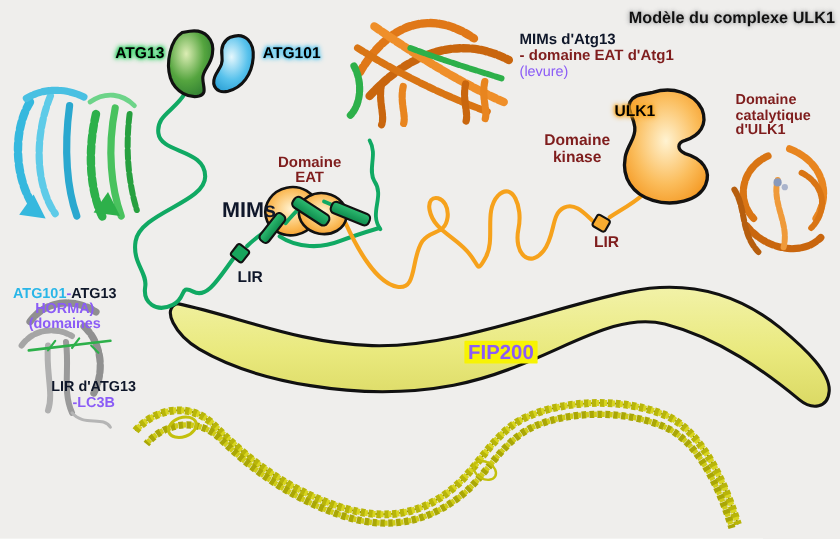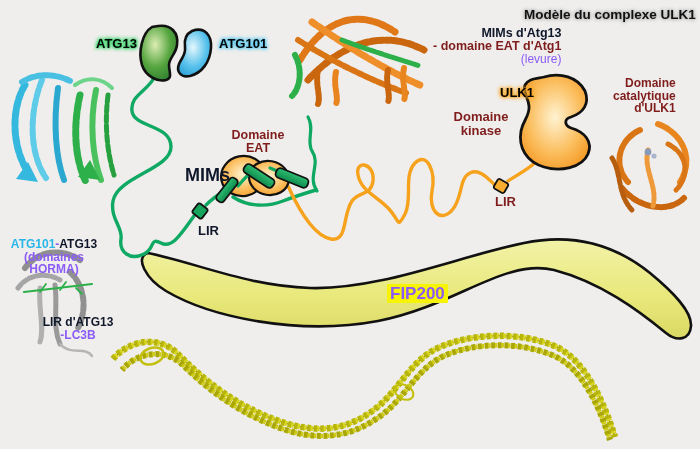--- a/index.html
+++ b/index.html
@@ -2,21 +2,21 @@
 <html><head>
 <meta charset="utf-8">
 <style>
   html,body{margin:0;padding:0;}
   .stage{
     position:relative;width:700px;height:449px;overflow:hidden;
     background:#efeeec;
     font-family:"Liberation Sans", sans-serif;
   }
   .stage svg{position:absolute;left:0;top:0;}
-  .lbl{position:absolute;font-weight:bold;white-space:nowrap;line-height:1.05;text-align:right;}
+  .lbl{position:absolute;font-weight:bold;white-space:nowrap;line-height:1.05;}
   .green{color:#0f172a;}
   .red{color:#7f1d1d;}
   .cyan{color:#29b6e8;}
   .black{color:#8b5cf6;}
   .glow-green{color:#000;text-shadow:0 0 2px #35d368,0 0 3px #35d368,0 0 4px #35d368,0 0 5px #35d368;}
   .glow-blue{color:#000;text-shadow:0 0 2px #5ac8f0,0 0 3px #5ac8f0,0 0 4px #5ac8f0,0 0 5px #5ac8f0;}
   .glow-orange{color:#000;text-shadow:0 0 2px #f8a825,0 0 3px #f8a825,0 0 4px #f8a825,0 0 5px #f8a825;}
   .glow-gray{color:#111;text-shadow:0 0 2px #c2c2c2,0 0 3px #c2c2c2,0 0 4px #c2c2c2,0 0 5px #c2c2c2;}
   .center{text-align:center;}
   .fip-tag{background:#f7f304;padding:0 3px;border-radius:1px;}
@@ -216,39 +216,39 @@
   <div class="lbl glow-blue" style="left:219px;top:37px;font-size:13px;">ATG101</div>
 
   <div class="lbl" style="left:433px;top:27px;font-size:12.5px;">
     <div class="green">MIMs d'Atg13</div>
     <div class="red">- domaine EAT d'Atg1</div>
     <div class="black" style="font-weight:normal;font-size:12px;">(levure)</div>
   </div>
 
   <div class="lbl center" style="left:2px;top:190px;width:104px;font-size:12px;margin-top:48px;">
     <div><span class="cyan">ATG101</span><span class="black">-</span><span class="green">ATG13</span></div>
+    <div class="black">HORMA)</div>
     <div class="black">(domaines</div>
-    <div class="black">HORMA)</div>
   </div>
 
   <div class="lbl center red" style="left:230px;top:129px;width:56px;font-size:12.5px;">
     <div>Domaine</div>
     <div>EAT</div>
   </div>
 
   <div class="lbl green" style="left:185px;top:166px;font-size:18px;">MIMs</div>
 
   <div class="lbl green" style="left:198px;top:224px;font-size:13px;">LIR</div>
 
   <div class="lbl center" style="left:33px;top:316px;width:90px;font-size:12px;">
     <div class="green">LIR d'ATG13</div>
     <div class="black">-LC3B</div>
   </div>
 
-  <div class="lbl glow-orange" style="left:452px;top:86px;font-size:13px;padding-left:48px;">ULK1</div>
+  <div class="lbl glow-orange" style="left:464px;top:86px;font-size:13px;padding-left:48px;">ULK1</div>
 
   <div class="lbl center red" style="left:450px;top:110px;width:62px;font-size:13px;">
     <div>Domaine</div>
     <div>kinase</div>
   </div>
 
   <div class="lbl red" style="left:613px;top:77px;font-size:12px;">
     <div>Domaine</div>
     <div>catalytique</div>
     <div>d'ULK1</div>

